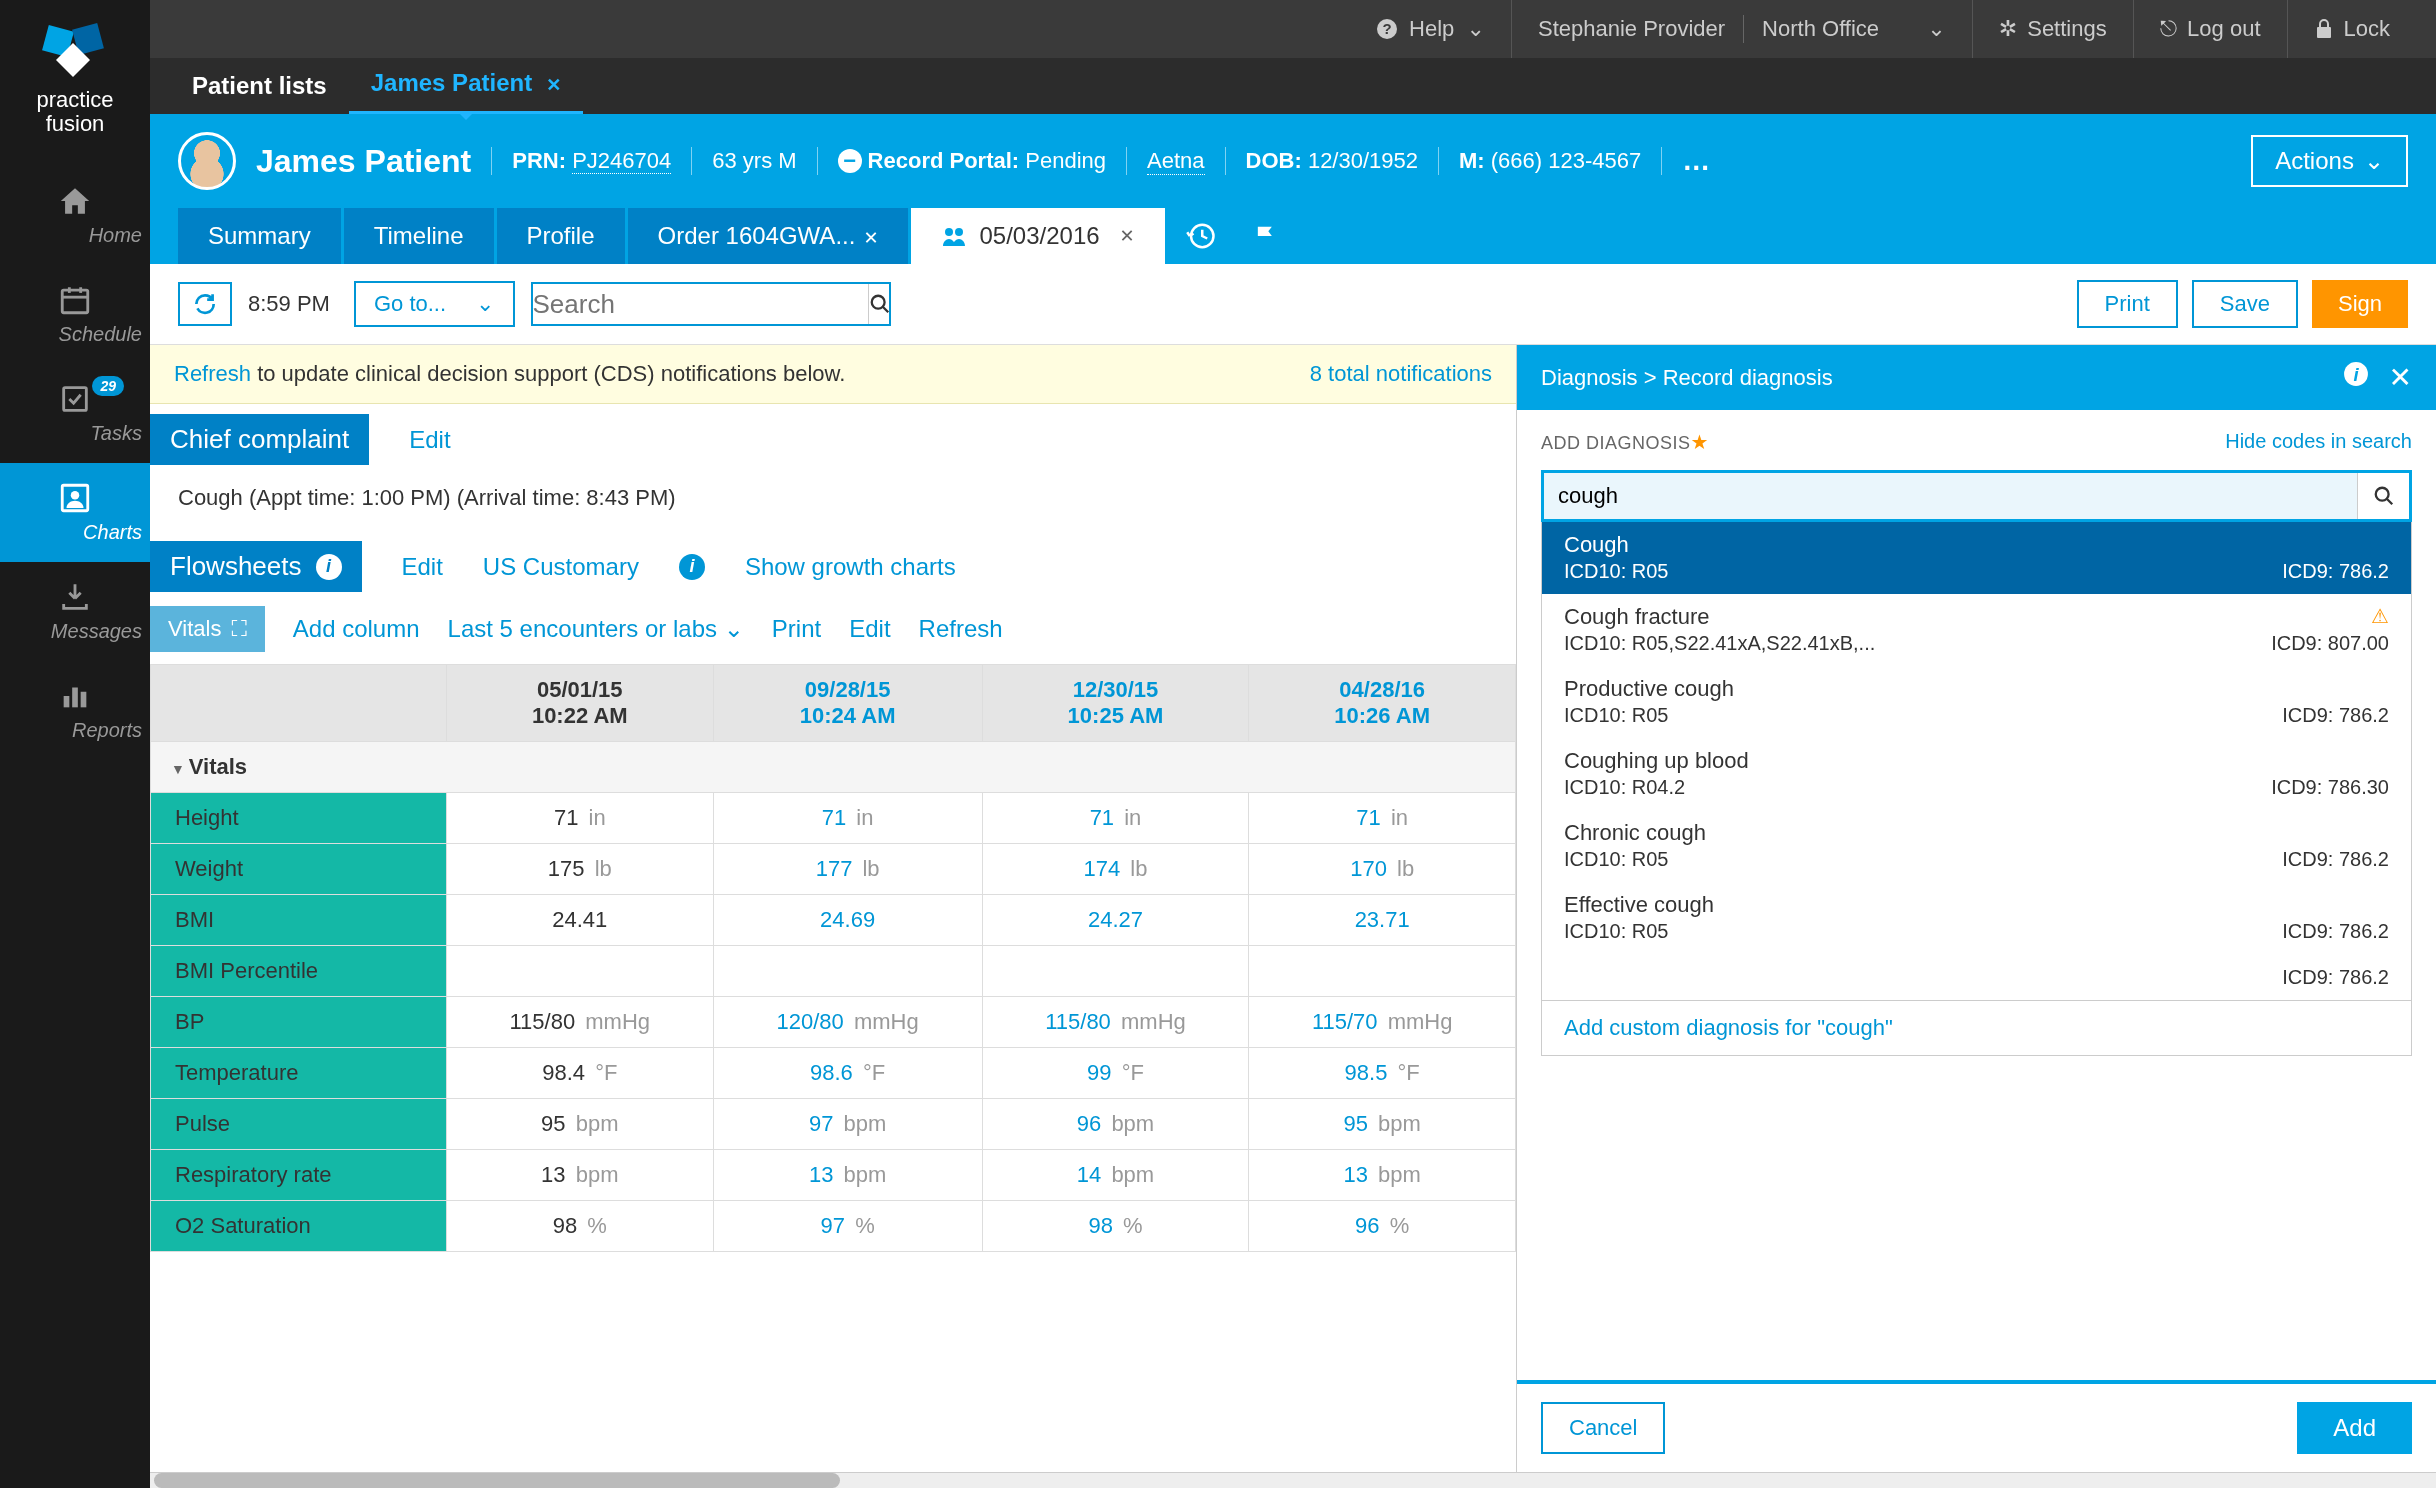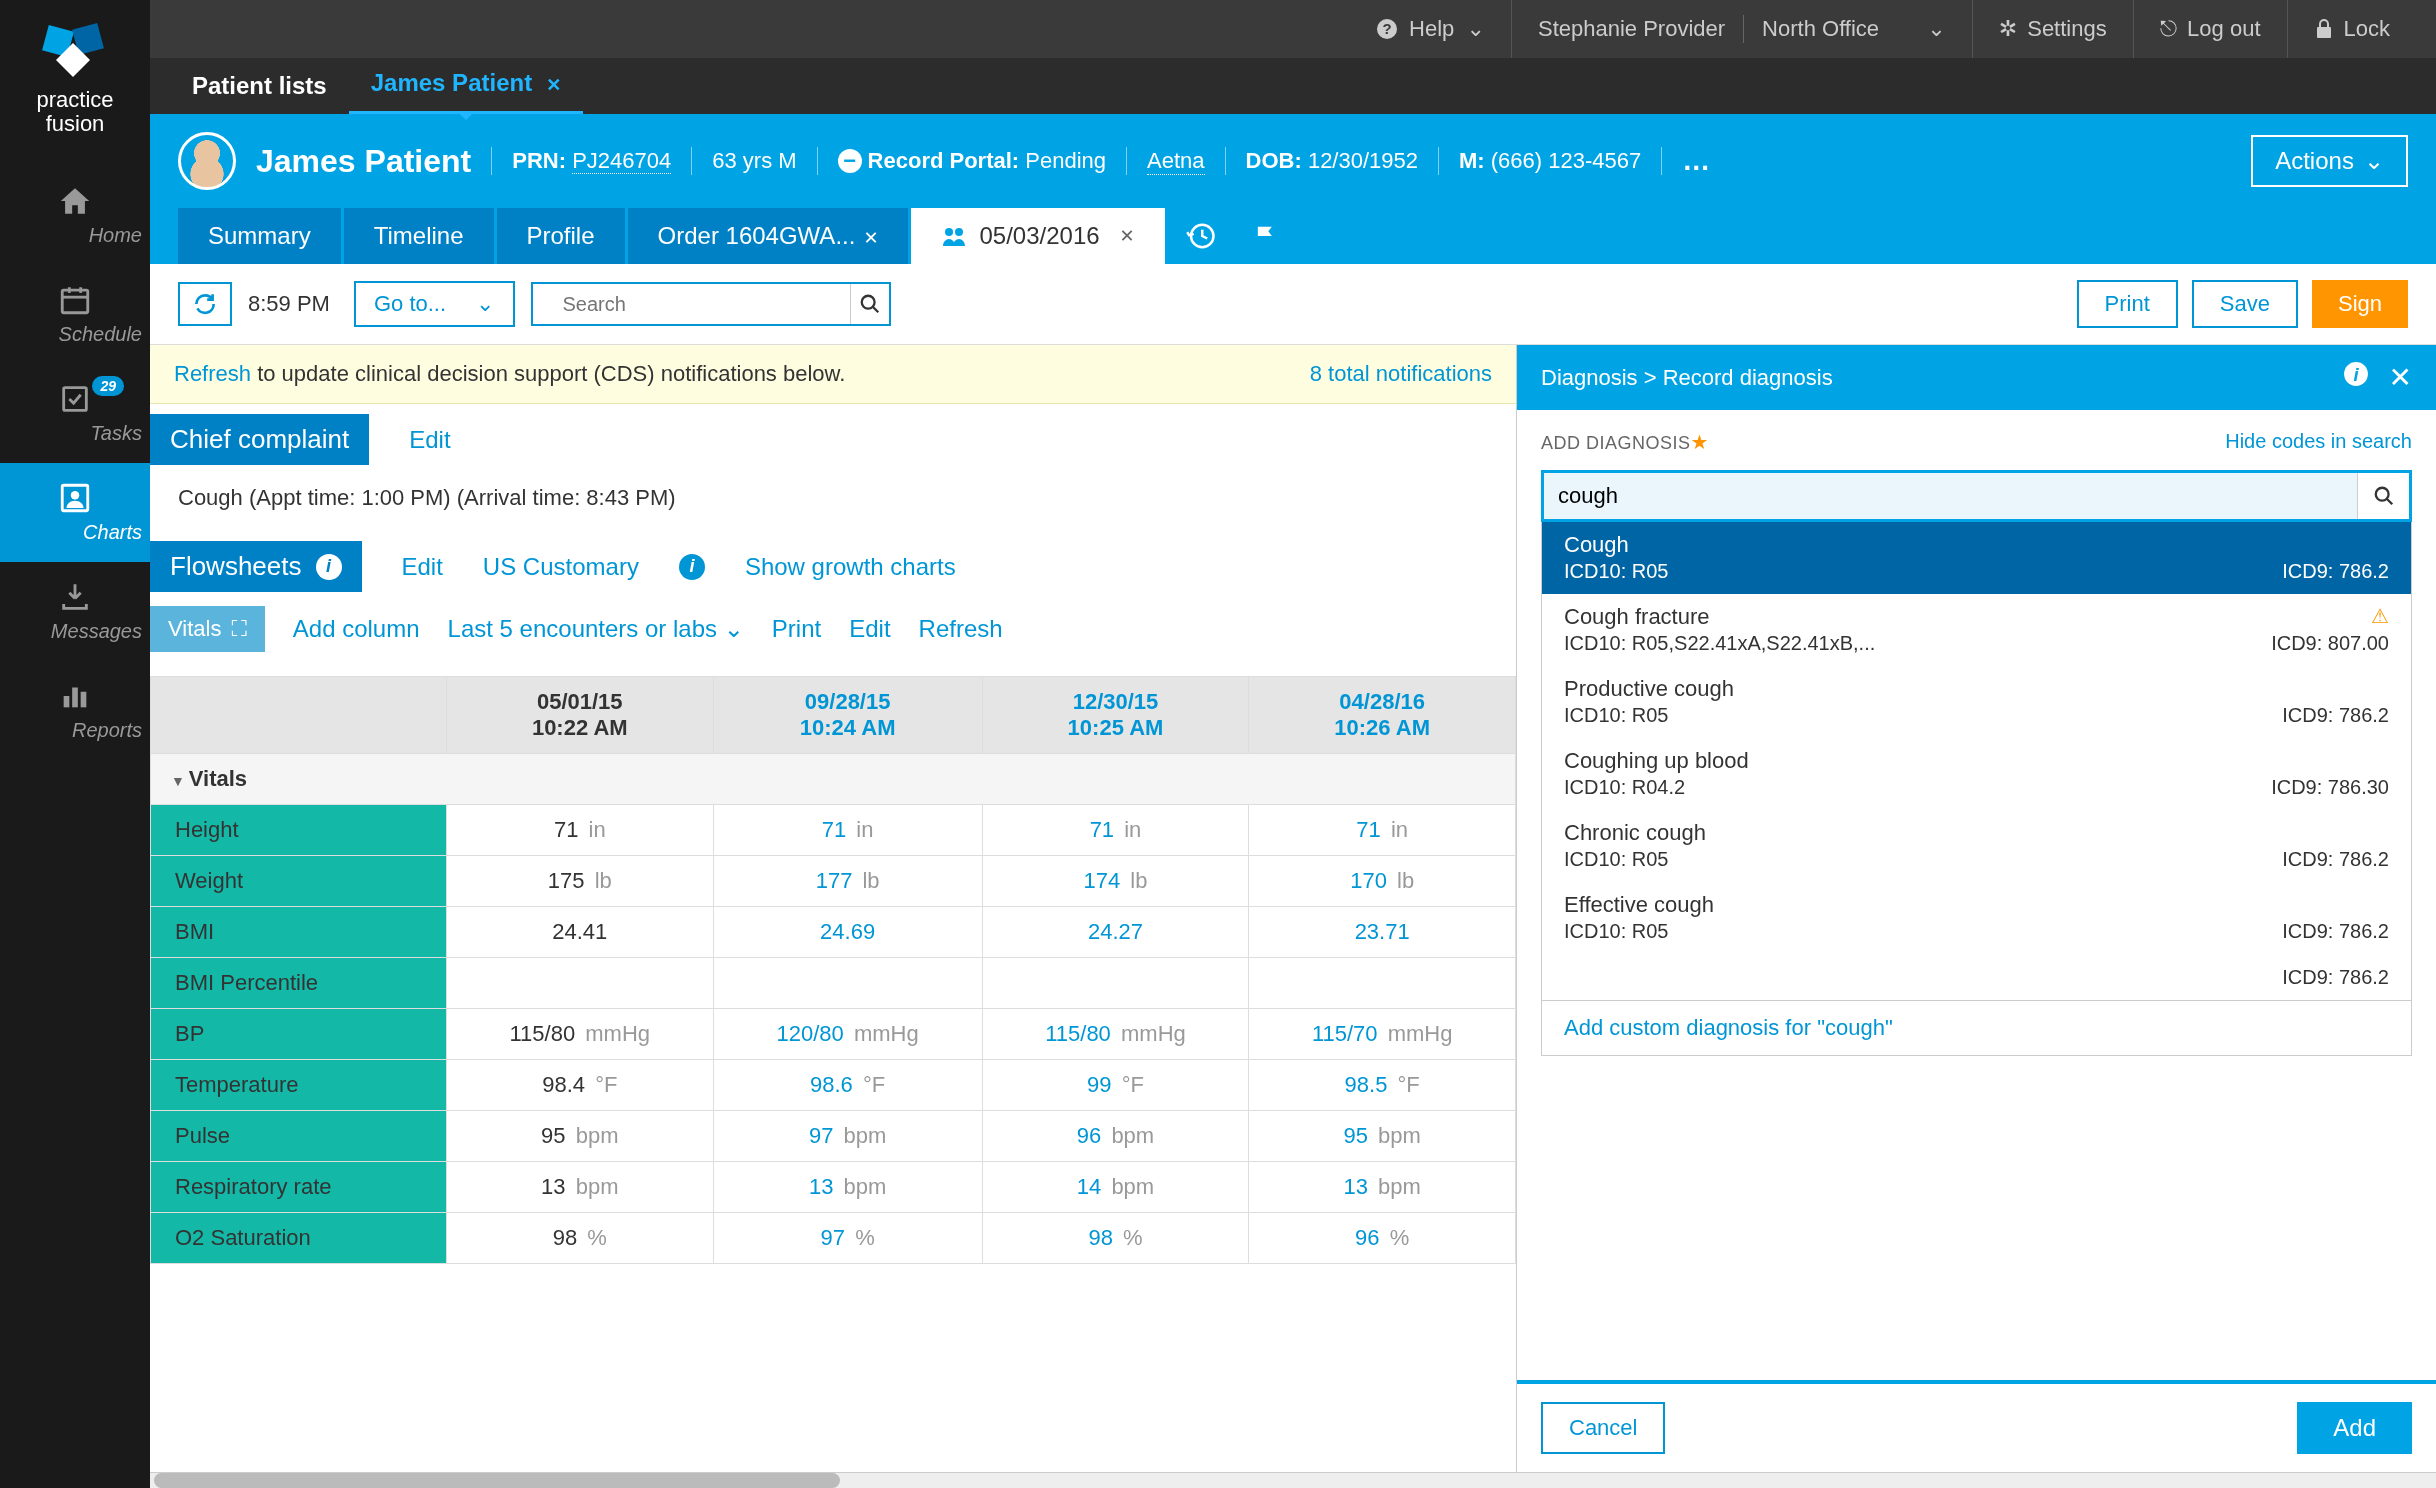--- a/index.html
+++ b/index.html
@@ -55,21 +55,21 @@
 .subtab-close { margin-left: 8px; color: #fff; font-size: 18px; }
 .subtab.active .subtab-close { color: #666; }
 .subtab-extra-icon { padding: 10px 18px; font-size: 28px; color: #fff; cursor: pointer; }
 
 
 .toolbar { background: #fff; display: flex; align-items: center; padding: 16px 28px; gap: 16px; border-bottom: 1px solid #ddd; }
 .refresh-btn { border: 2px solid #0096d6; width: 54px; height: 44px; display: flex; align-items: center; justify-content: center; color: #0096d6; font-size: 24px; cursor: pointer; }
 .time-label { font-size: 22px; margin-right: 8px; }
 .goto-select { border: 2px solid #0096d6; padding: 8px 18px; color: #0096d6; font-size: 22px; display: flex; align-items: center; gap: 30px; cursor: pointer; }
 .search-box { border: 2px solid #0096d6; display: flex; align-items: center; height: 44px; width: 360px; }
-.search-box input { border: none; outline: none; flex: 1; padding: 0 22px; font-size: 20px; margin-left: 8px; }
+.search-box input { border: none; outline: none; flex: 1; padding: 0 0; font-size: 26px; }
 .search-box .search-btn { width: 50px; height: 100%; border-left: 1px solid #ccc; display: flex; align-items: center; justify-content: center; font-size: 22px; cursor: pointer; }
 .toolbar-right { margin-left: auto; display: flex; gap: 14px; }
 .btn-outline { border: 2px solid #0096d6; padding: 9px 26px; color: #0096d6; font-size: 22px; background: #fff; cursor: pointer; }
 .btn-orange { border: none; background: #ff9500; color: #fff; padding: 11px 26px; font-size: 22px; cursor: pointer; }
 
 
 .content { flex: 1; display: flex; overflow: hidden; }
 .content-left { flex: 1; overflow-y: auto; overflow-x: auto; position: relative; }
 .content-right { width: 920px; border-left: 1px solid #ccc; display: flex; flex-direction: column; }
 
@@ -83,21 +83,21 @@
 .section-action { color: #0096d6; font-size: 24px; cursor: pointer; }
 .info-icon { display: inline-flex; width: 26px; height: 26px; border-radius: 50%; background: #fff; color: #0081c6; align-items: center; justify-content: center; font-style: italic; font-weight: bold; font-size: 18px; }
 .info-icon.blue { background: #0096d6; color: #fff; }
 .chief-text { padding: 10px 28px 20px; font-size: 22px; }
 
 
 .vitals-hdr { display: flex; align-items: center; gap: 28px; padding: 4px 0; }
 .vitals-tab { background: #5bb4dc; color: #fff; padding: 10px 18px; font-size: 22px; display: flex; align-items: center; gap: 10px; }
 
 
-.vitals-table { border-collapse: collapse; width: 100%; margin-top: 20px; font-size: 22px; }
+.vitals-table { border-collapse: collapse; width: 100%; margin-top: 8px; font-size: 22px; }
 .vitals-table th, .vitals-table td { border: 1px solid #ddd; padding: 12px 20px; text-align: center; }
 .vitals-table th { background: #e5e5e5; font-weight: bold; }
 .vitals-table th.link-col { color: #0096d6; }
 .vitals-table td.row-label { text-align: left; font-weight: normal; background: #14b8a6; padding-left: 24px; }
 .vitals-table tr.group-row td { background: #f5f5f5; font-weight: bold; text-align: left; padding-left: 20px; }
 .vitals-table tr.group-row td::before { content: '▼ '; font-size: 14px; color: #666; }
 .link-cell { color: #0096d6; }
 .unit { color: #999; margin-left: 4px; }
 .vitals-table th .th-date { display: block; }
 .vitals-table th .th-time { display: block; }

